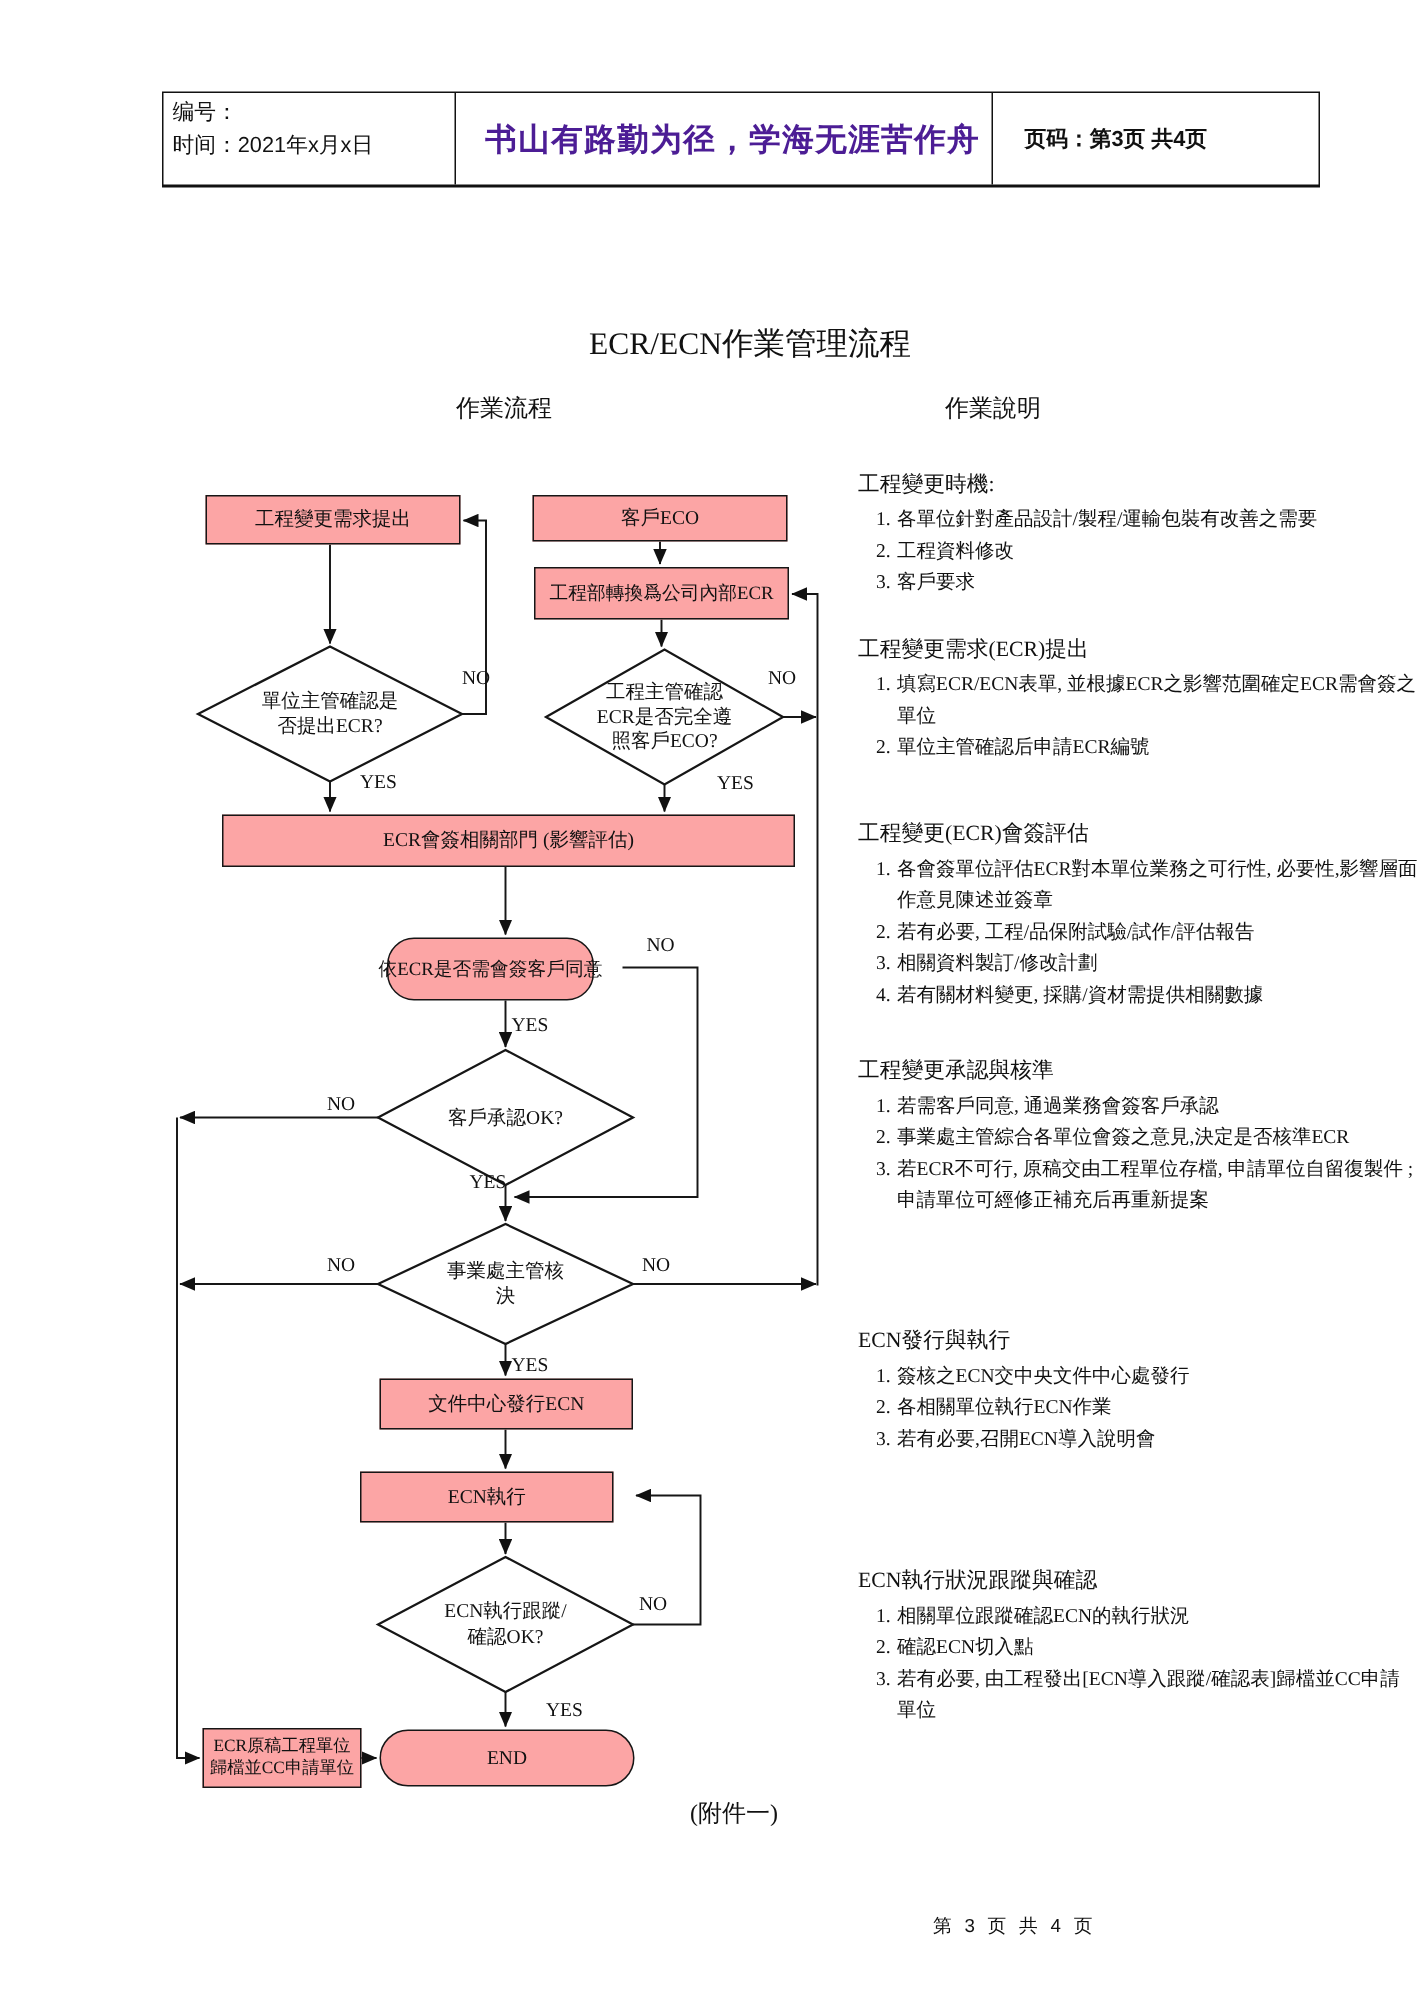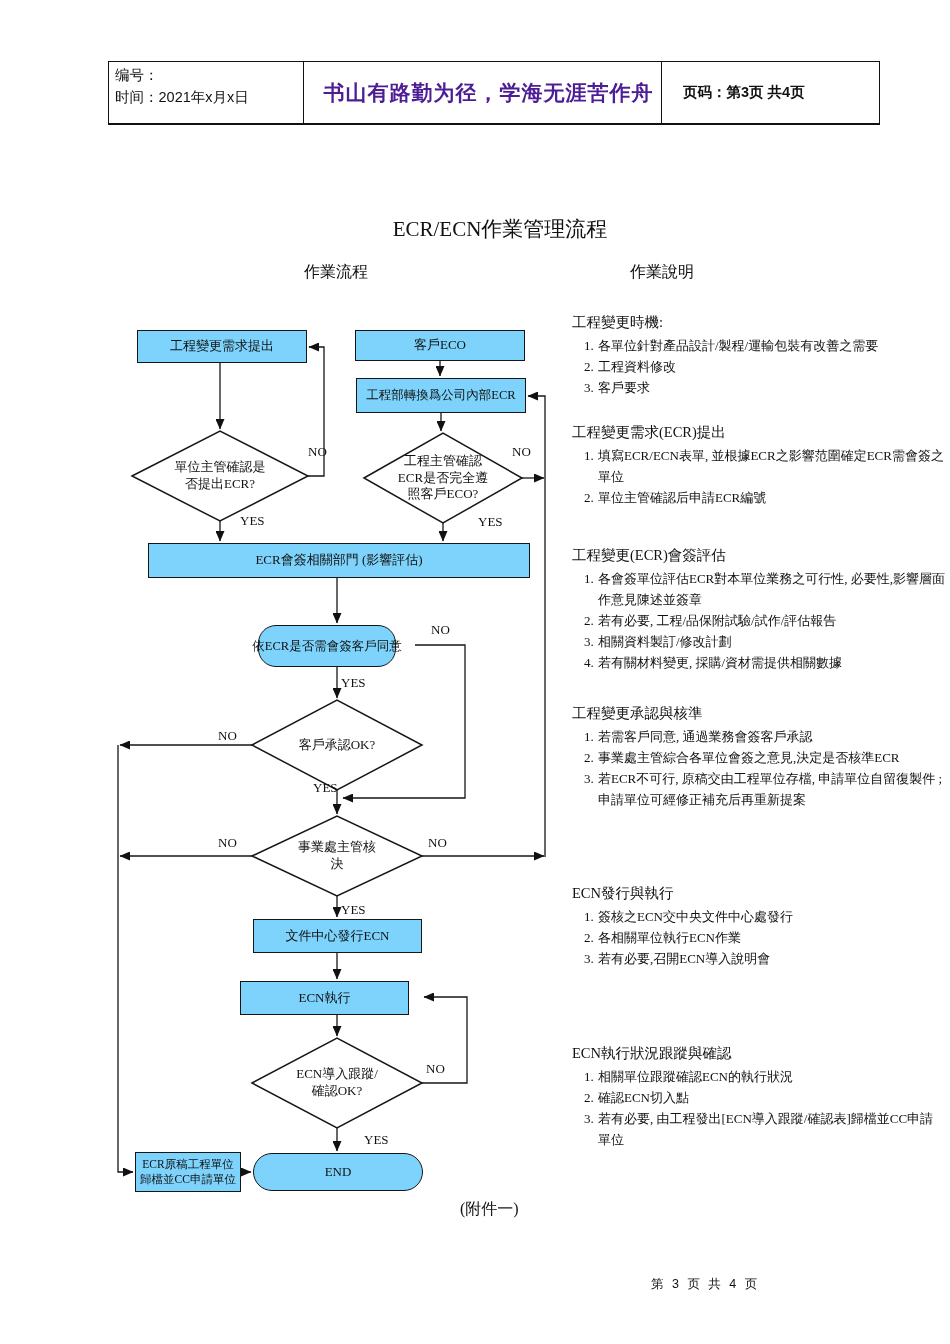--- a/index.html
+++ b/index.html
@@ -19,37 +19,37 @@
 
   
   .title{position:absolute;left:50px;top:215px;width:900px;text-align:center;font-size:21px;}
   .colhdr{position:absolute;font-size:16px;}
   .colhdr.flow{left:304px;top:262px;}
   .colhdr.desc{left:630px;top:262px;}
 
   
   .fc-svg{position:absolute;left:0;top:0;pointer-events:none;}
   .node{position:absolute;display:flex;align-items:center;justify-content:center;text-align:center;
-        border:1.4px solid #161616;background:#7dd3fc;font-size:13px;line-height:1.3;box-sizing:border-box;}
+        border:1.4px solid #161616;background:#fca5a5;font-size:13px;line-height:1.3;box-sizing:border-box;}
   .nowrap{white-space:nowrap;}
   .pre{white-space:pre-line;}
   .rounded{border-radius:11px;}
   .stadium{border-radius:20px;}
   .dlabel{position:absolute;display:flex;align-items:center;justify-content:center;text-align:center;
           font-size:13px;line-height:1.28;white-space:pre-line;}
   .flbl{position:absolute;font-size:13px;}
 
   
   .rsec{position:absolute;left:572px;width:374px;}
   .rhead{font-size:14.5px;margin:0 0 3px 0;}
   .rsec ol{margin:0;padding-left:25px;font-size:13px;line-height:21px;}
   .rsec li{padding-left:1px;}
 
   .attach{position:absolute;left:460px;top:1199px;font-size:16px;}
-  .pagefoot{position:absolute;left:651px;top:1276px;font-size:12.5px;letter-spacing:2.5px;
+  .pagefoot{position:absolute;left:622px;top:1276px;font-size:12.5px;letter-spacing:2.5px;
             font-family:"Liberation Sans","DejaVu Sans",sans-serif;}
 </style>
 </head>
 <body>
 
 <div class="page">
 
   <div class="hdr">
     <div class="hcell1">
       <div>编号：</div>
@@ -118,21 +118,21 @@
   <div class="node stadium" style="left:253px;top:1153px;width:170px;height:38px;">END</div>
 
   <div class="dlabel" style="left:150px;top:448px;width:140px;height:56px;">單位主管確認是
 否提出ECR?</div>
   <div class="dlabel" style="left:378px;top:450px;width:130px;height:56px;">工程主管確認
 ECR是否完全遵
 照客戶ECO?</div>
   <div class="dlabel" style="left:267px;top:731px;width:140px;height:28px;">客戶承認OK?</div>
   <div class="dlabel" style="left:282px;top:834px;width:110px;height:44px;">事業處主管核
 決</div>
-  <div class="dlabel" style="left:277px;top:1055px;width:120px;height:56px;">ECN導入跟蹤/
+  <div class="dlabel" style="left:277px;top:1055px;width:120px;height:56px;">ECN執行跟蹤/
 確認OK?</div>
 
   <span class="flbl" style="left:308px;top:444px;">NO</span>
   <span class="flbl" style="left:240px;top:513px;">YES</span>
   <span class="flbl" style="left:512px;top:444px;">NO</span>
   <span class="flbl" style="left:478px;top:514px;">YES</span>
   <span class="flbl" style="left:431px;top:622px;">NO</span>
   <span class="flbl" style="left:341px;top:675px;">YES</span>
   <span class="flbl" style="left:218px;top:728px;">NO</span>
   <span class="flbl" style="left:313px;top:780px;">YES</span>

